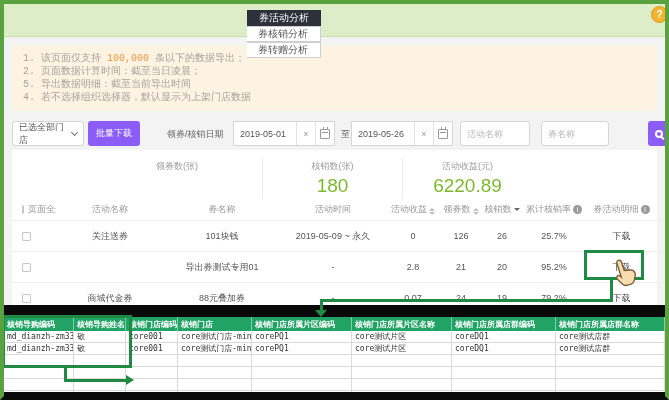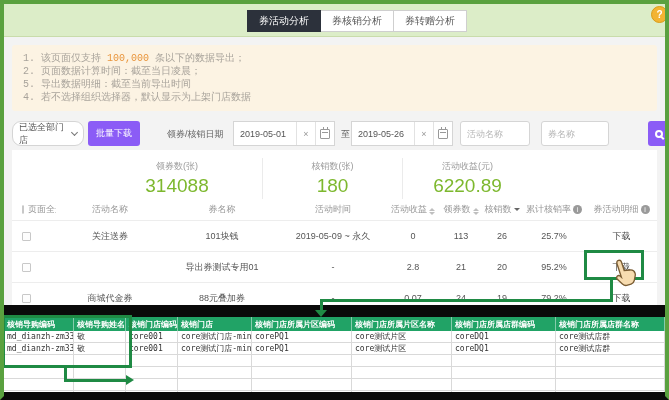--- a/index.html
+++ b/index.html
@@ -3,31 +3,31 @@
 <meta charset="utf-8">
 <style>
   * { margin:0; padding:0; box-sizing:border-box; }
   body { background:#fff; font-family:"Liberation Sans","DejaVu Sans",sans-serif; }
   .shot { position:relative; width:669px; height:400px; background:#0a0a0a; overflow:hidden; }
   .frame { position:absolute; inset:0; border:4px solid #5aa13f; border-bottom-color:#0a0a0a; z-index:60; pointer-events:none; }
 
   
   .ui { position:absolute; left:4px; top:4px; width:661px; height:301px; background:#f3f3f3; overflow:hidden; }
   .topstrip { position:absolute; left:0; top:0; width:661px; height:33px; background:#dcedc8; border-bottom:1px solid #c9dcab; }
-  .tabs { position:absolute; left:243px; top:6px; display:flex; height:22px; z-index:2; }
+  .tabs { position:absolute; left:243px; top:6px; display:flex; height:22px; z-index:2;flex-direction:column; }
   .tab { display:flex; align-items:center; padding:0 11px; font-size:10px; background:#fff; border:1px solid #cfcfcf; border-left:none; color:#555; cursor:pointer; white-space:nowrap; }
   .tab:first-child { border-left:1px solid #cfcfcf; }
   .tab.active { background:#2c313b; border-color:#2c313b; color:#fff; }
   .help { position:absolute; right:-3px; top:2px; width:17px; height:17px; border-radius:50%; background:#f3b432; border:1px solid #d89b17; color:#fff; font-size:10px; font-weight:bold; text-align:center; line-height:15px; }
 
   .notice { position:absolute; left:8px; top:41px; width:645px; height:66px; background:#fcf3e3; border-radius:3px; padding:7px 11px; font-size:10px; color:#a8a39b; line-height:13px;font-family:Liberation Mono, monospace; }
   .notice .hl { color:#e8953c; }
 
   .fbar { position:absolute; left:0; top:115px; width:661px; height:30px; }
-  .ctl { position:absolute; height:25px; top:2px; background:#fff; border:1px solid #d5d5d5; border-radius:9px; font-size:9px; color:#555; }
+  .ctl { position:absolute; height:25px; top:2px; background:#fff; border:1px solid #d5d5d5; border-radius:3px; font-size:9px; color:#555; }
   .store { left:8px; width:72px; display:flex; align-items:center; padding:0 6px; justify-content:space-between; cursor:pointer; }
   .caret { width:5px; height:5px; border-right:1px solid #777; border-bottom:1px solid #777; transform:rotate(45deg); margin-top:-2px; }
   .btn { position:absolute; top:2px; height:25px; background:#8b5cf6; color:#fff; border:none; border-radius:3px; font-size:9px; cursor:pointer; }
   .batch { left:84px; width:52px; }
   .flabel { position:absolute; top:9px; font-size:9px; color:#666; }
   .dlabel { left:163px; }
   .tolabel { left:337px; }
   .dgroup { position:absolute; top:2px; height:25px; display:flex; background:#fff; border:1px solid #d5d5d5; border-radius:0; overflow:hidden; }
   .dg1 { left:229px; } .dg2 { left:347px; }
   .dval { width:62px; display:flex; align-items:center; padding-left:6px; font-size:9px; color:#555; border:none; outline:none; }
@@ -130,21 +130,20 @@
       <input class="tinput inp-cpn" placeholder="券名称" style="">
       <button class="btn search">
           <span class="mag"></span>
         </button>
     </div>
 
     <div class="card">
       <div class="stats">
         <div class="stat s1">
           <div class="lab">领券数(张)</div>
-          <div class="val">314088</div>
         </div>
         <div class="stat s2">
           <div class="lab">核销数(张)</div>
           <div class="val">180</div>
         </div>
         <div class="stat s3">
           <div class="lab">活动收益(元)</div>
           <div class="val">6220.89</div>
         </div>
       </div>
@@ -174,21 +173,21 @@
         </div>
 
         <div class="trow tdata">
           <div class="tc first">
               <span class="cbx"></span>
             </div>
           <div class="tc">关注送券</div>
           <div class="tc">101块钱</div>
           <div class="tc">2019-05-09 ~ 永久</div>
           <div class="tc">0</div>
-          <div class="tc">113</div>
+          <div class="tc">126</div>
           <div class="tc">26</div>
           <div class="tc">25.7%</div>
           <div class="tc dl">下载</div>
         </div>
 
         <div class="trow tdata">
           <div class="tc first">
               <span class="cbx"></span>
             </div>
           <div class="tc"></div>

